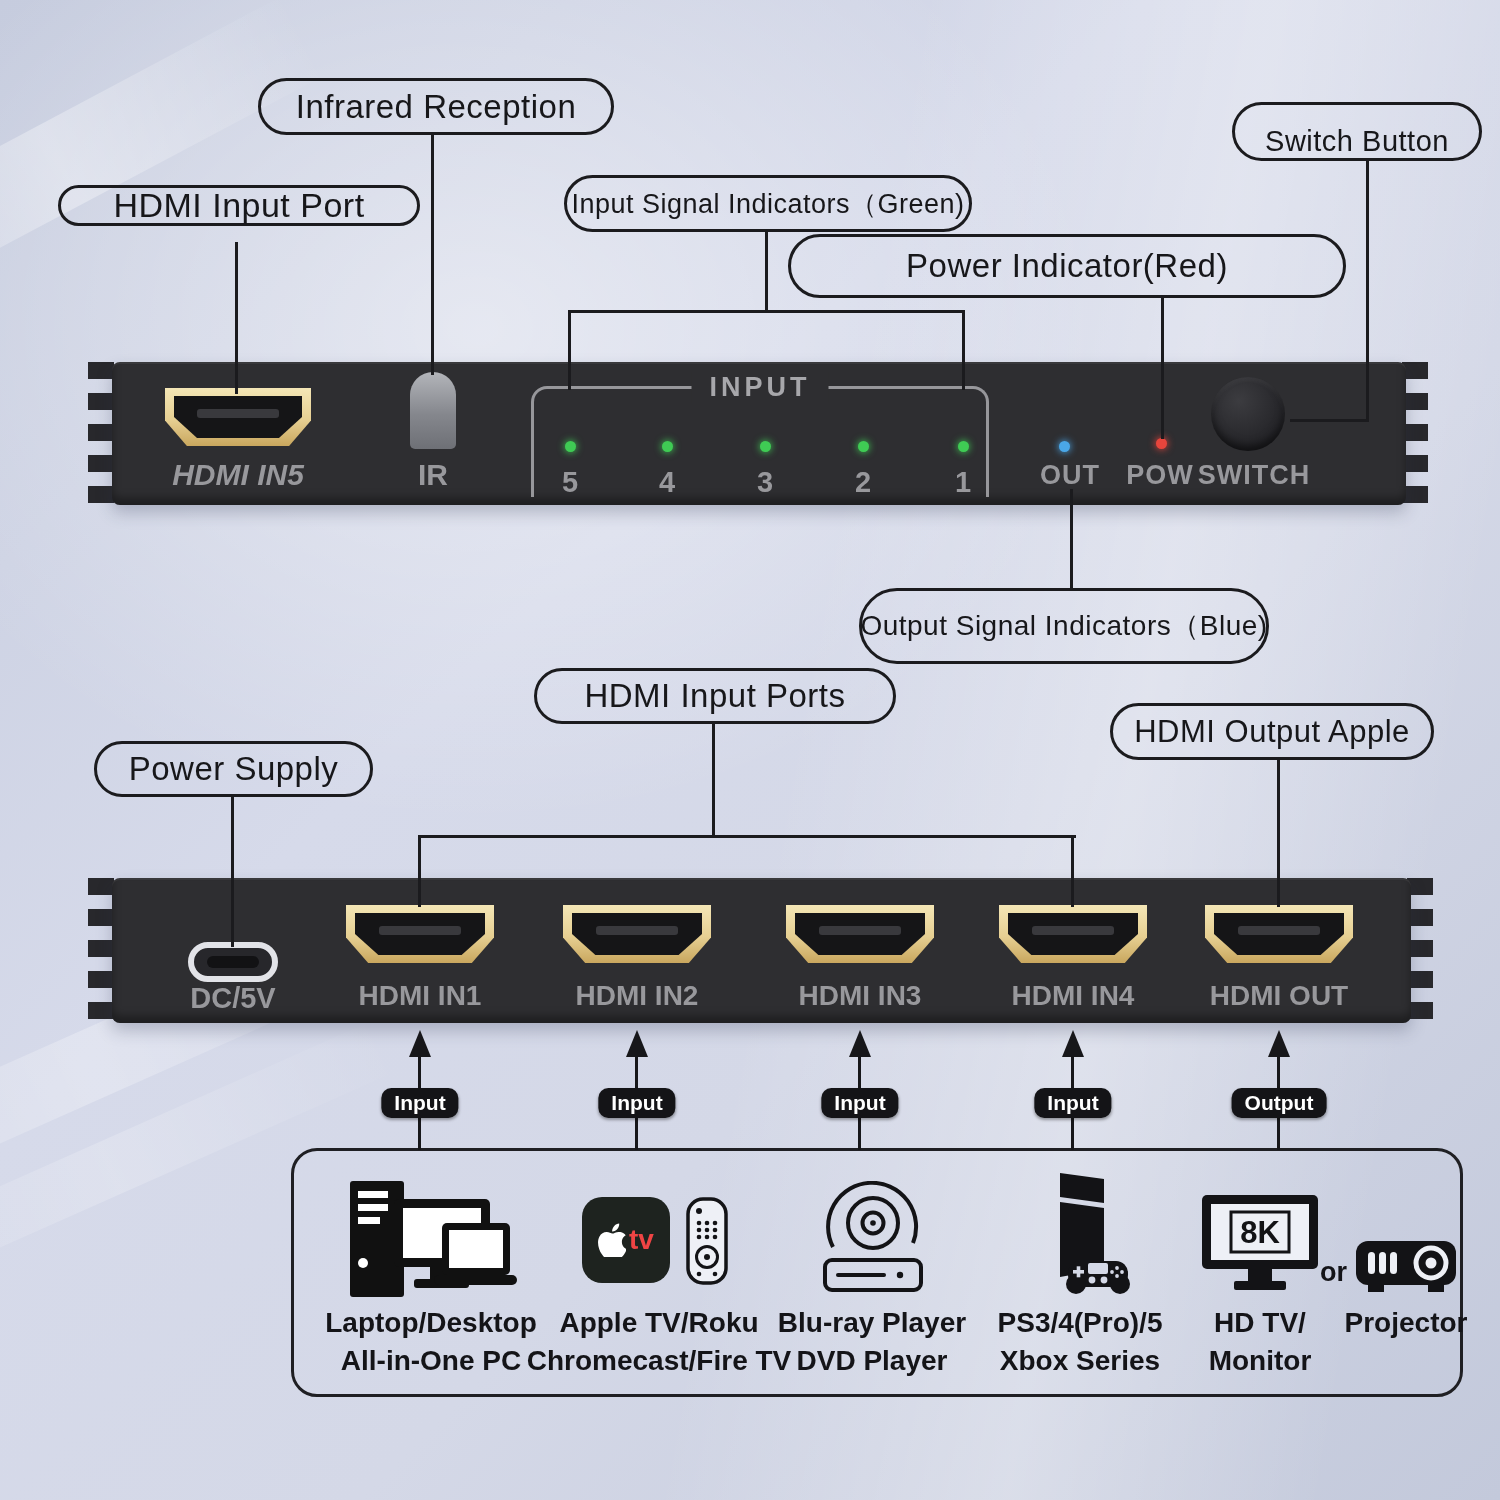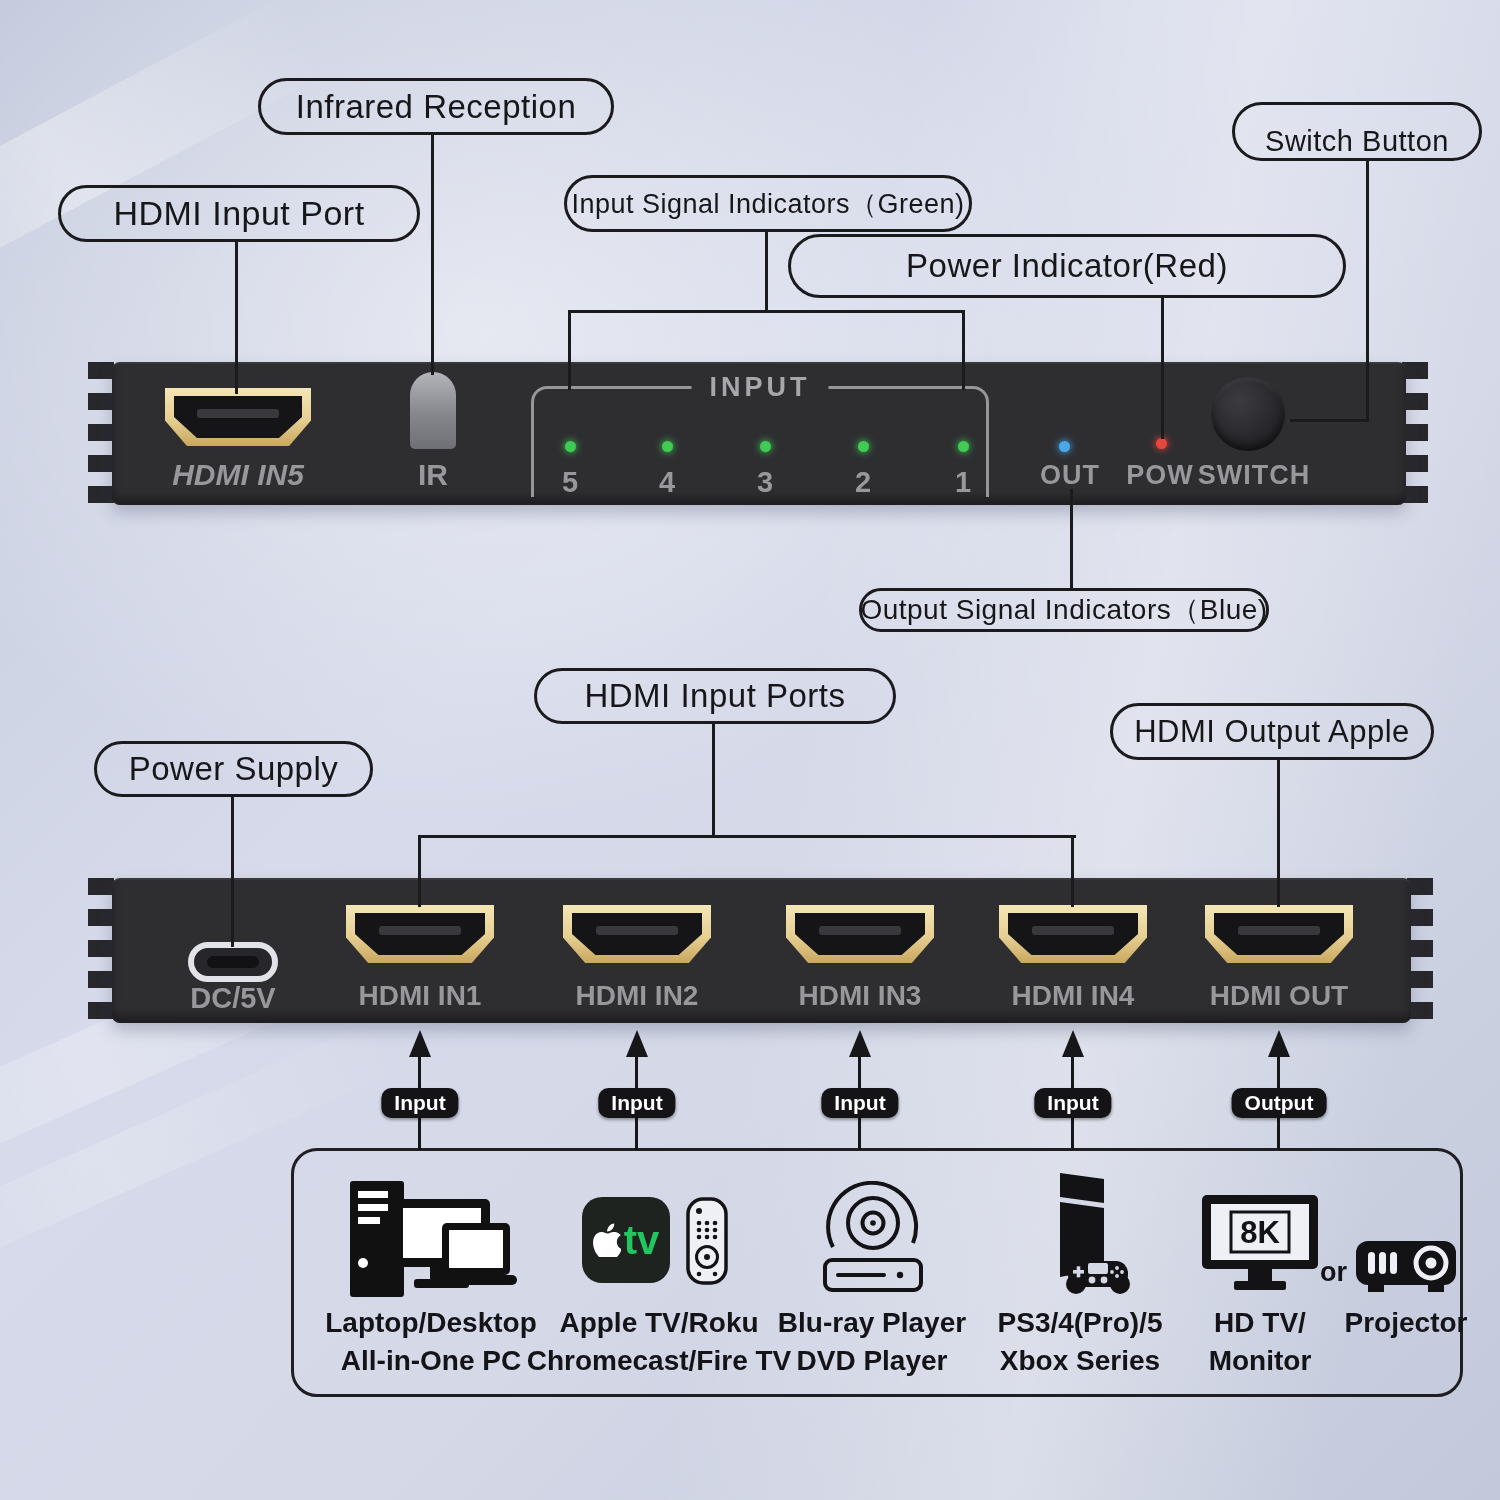--- a/index.html
+++ b/index.html
@@ -77,47 +77,47 @@
     box-shadow:0 2px 3px rgba(0,0,0,.35);}
 
   
   .src-box{position:absolute;left:291px;top:1148px;width:1172px;height:249px;box-sizing:border-box;
     border:3px solid #1f1f23;border-radius:26px;z-index:2;}
   .src-label{position:absolute;transform:translateX(-50%);white-space:nowrap;
     font-size:28px;font-weight:bold;color:#141418;text-align:center;}
   .icon{position:absolute;}
   .atv-tile{position:absolute;width:88px;height:86px;border-radius:20px;background:#1e231f;
     display:flex;align-items:center;justify-content:center;gap:3px;}
-  .atv-tv{color:#22c55e;font-size:40px;font-weight:bold;line-height:1;}
+  .atv-tv{color:#ef4444;font-size:28px;font-weight:bold;line-height:1;}
   .or-label{position:absolute;font-size:27px;font-weight:bold;color:#141418;}
 </style>
 </head>
 <body>
 
 <div class="stage">
   <div class="streak s1"></div>
   <div class="streak s2"></div>
   <div class="streak s3"></div>
 
   <div class="pill" style="left:258px;top:78px;width:356px;height:57px;font-size:33px;">
       <span>Infrared Reception</span>
     </div>
-  <div class="pill" style="left:58px;top:185px;width:362px;height:57px;font-size:34px;">
+  <div class="pill" style="left:58px;top:185px;width:362px;height:41px;font-size:34px;">
       <span>HDMI Input Port</span>
     </div>
   <div class="pill" style="left:564px;top:175px;width:408px;height:57px;font-size:27px;">
       <span>Input Signal Indicators（Green)</span>
     </div>
   <div class="pill" style="left:788px;top:234px;width:558px;height:64px;font-size:33px;">
       <span>Power Indicator(Red)</span>
     </div>
   <div class="pill" style="left:1232px;top:102px;width:250px;height:59px;font-size:29px;align-items:flex-end;">
       <span>Switch Button</span>
     </div>
-  <div class="pill" style="left:859px;top:588px;width:410px;height:44px;font-size:28px;">
+  <div class="pill" style="left:859px;top:588px;width:410px;height:76px;font-size:28px;">
       <span>Output Signal Indicators（Blue)</span>
     </div>
   <div class="pill" style="left:534px;top:668px;width:362px;height:56px;font-size:33px;">
       <span>HDMI Input Ports</span>
     </div>
   <div class="pill" style="left:1110px;top:703px;width:324px;height:57px;font-size:31px;">
       <span>HDMI Output Apple</span>
     </div>
   <div class="pill" style="left:94px;top:741px;width:279px;height:56px;font-size:33px;">
       <span>Power Supply</span>

